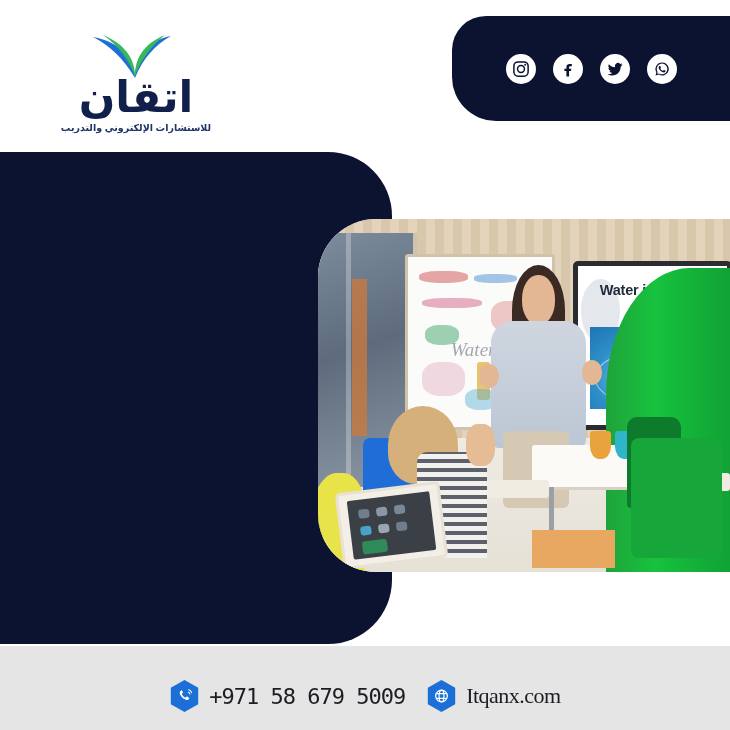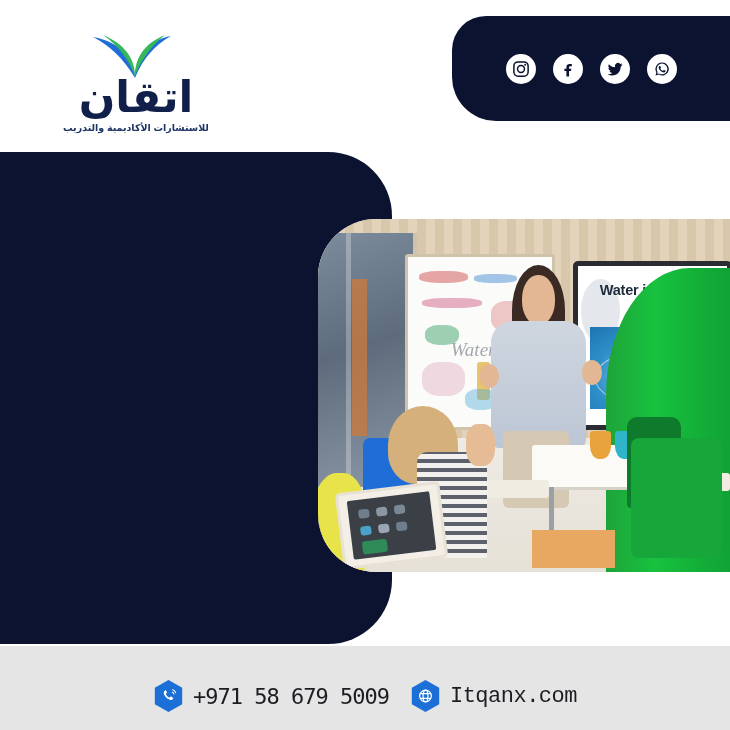--- a/index.html
+++ b/index.html
@@ -291,21 +291,21 @@
   }
   .contact-text{
     font-size:22px;
     font-weight:400;
     color:#1c1c22;
     font-family:"DejaVu Sans Mono","Liberation Mono",monospace;
     letter-spacing:-1px;
     white-space:nowrap;
   }
   .contact-text.web{
-    font-family:Liberation Mono, monospace;
+    font-family:Liberation Serif, serif;
     letter-spacing:-.5px;
   }
 </style>
 </head>
 <body>
 
 <div id="banner">
 
   <div class="header-bar"></div>
 
@@ -336,21 +336,21 @@
 
   <div class="logo">
     <svg class="logo-mark" viewBox="0 0 130 48">
       <path d="M64 46 C64 28 50 10 22 5 C38 13 52 26 64 46 Z" fill="#1f6ed8"></path>
       <path d="M64 46 C64 28 74 9 100 4 C84 13 72 26 64 46 Z" fill="#1f6ed8"></path>
       <path d="M64 44 C62 27 50 11 26 5 C44 15 56 28 64 44 Z" fill="#35b75a" opacity="0"></path>
       <path d="M64 44 C64 27 54 12 32 3 C48 14 58 28 64 44 Z" fill="#35b75a"></path>
       <path d="M64 44 C64 27 72 12 94 3 C80 14 70 28 64 44 Z" fill="#35b75a"></path>
     </svg>
     <div class="logo-word">اتقان</div>
-    <div class="logo-sub">للاستشارات الأكاديمية والتدريب</div>
+    <div class="logo-sub">للاستشارات الإلكتروني والتدريب</div>
   </div>
 
   <div class="navy-panel"></div>
 
 
   <div class="photo-card">
     <div class="photo-scene">
       <div class="wall"></div>
       <div class="floor"></div>
 

